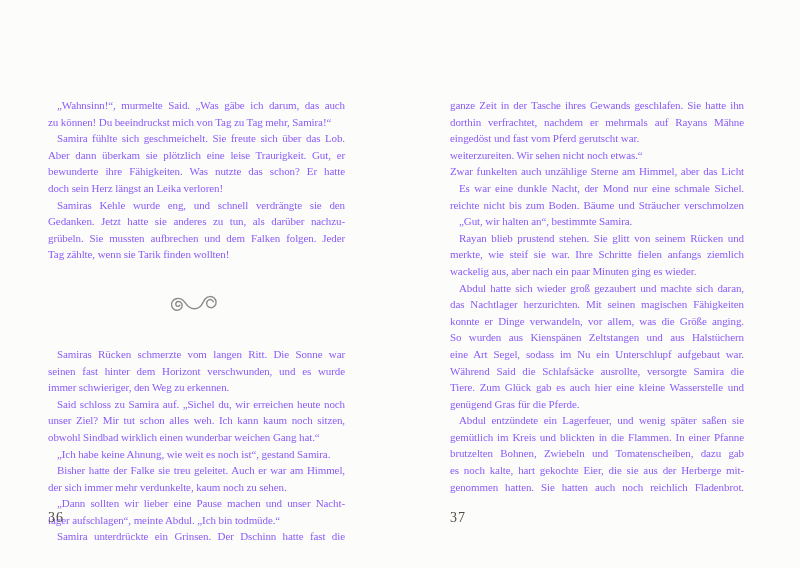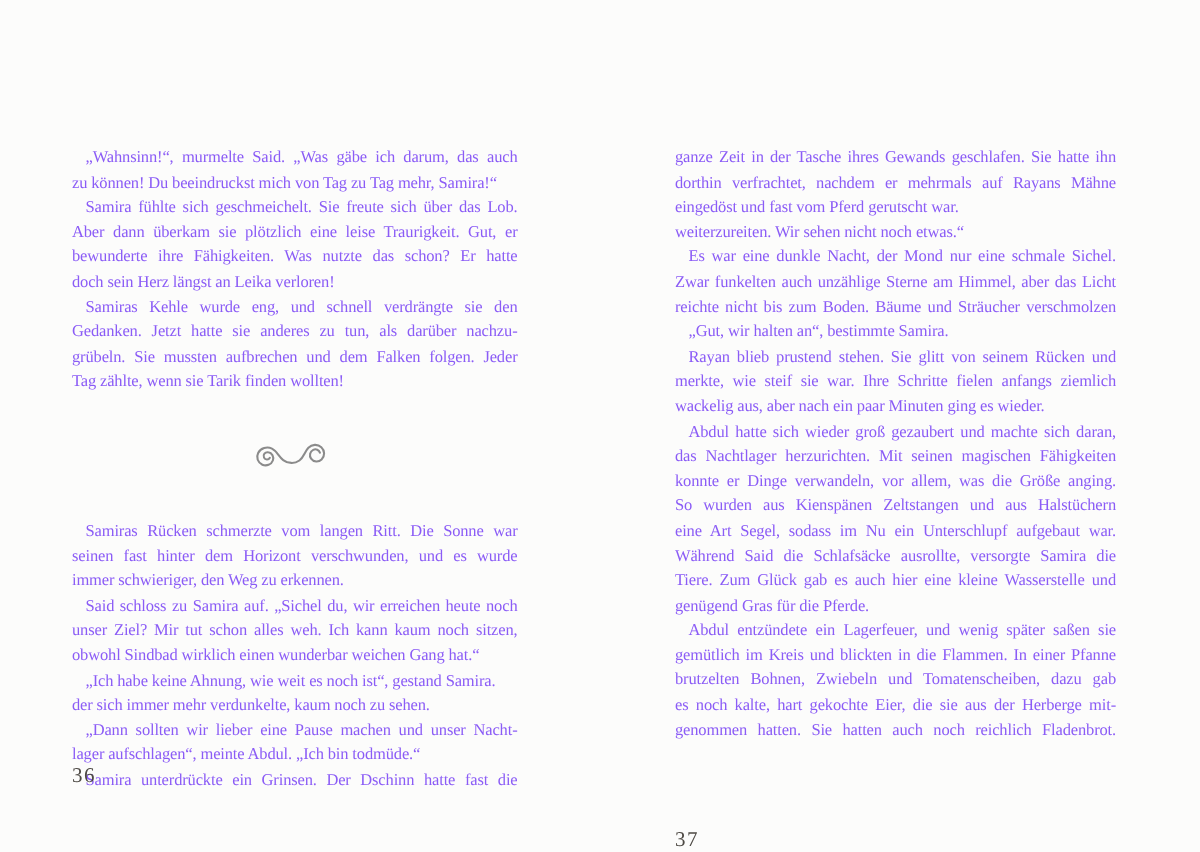--- a/index.html
+++ b/index.html
@@ -58,21 +58,21 @@
     position: absolute;
     top: 510px;
     height: 16px;
     line-height: 16px;
     text-align: left;
     font-size: 14px;
     letter-spacing: 1px;
     color: #4e4a45;
   }
   #left-page  .page-number { left: 48px; width: 297px; }
-  #right-page .page-number { left: 50px; width: 294px; margin-top: 43px; }
+  #right-page .page-number { left: 50px; width: 294px; }
 </style>
 </head>
 <body>
 
 <div class="page" id="left-page">
   <div class="text-column" id="left-text-column">
       <div class="line ind">„Wahnsinn!“, murmelte Said. „Was gäbe ich darum, das auch</div>
       <div class="line end">zu können! Du beeindruckst mich von Tag zu Tag mehr, Samira!“</div>
       <div class="line ind">Samira fühlte sich geschmeichelt. Sie freute sich über das Lob.</div>
       <div class="line">Aber dann überkam sie plötzlich eine leise Traurigkeit. Gut, er</div>
@@ -101,36 +101,37 @@
              c 1.8 -0.9 4.0 0 4.5 1.9" fill="none" stroke="#8b8b8b" stroke-width="1.4" stroke-linecap="round" stroke-linejoin="round"></path>
   </svg>
 </div>
       <div class="line ind">Samiras Rücken schmerzte vom langen Ritt. Die Sonne war</div>
       <div class="line">seinen fast hinter dem Horizont verschwunden, und es wurde</div>
       <div class="line end">immer schwieriger, den Weg zu erkennen.</div>
       <div class="line ind">Said schloss zu Samira auf. „Sichel du, wir erreichen heute noch</div>
       <div class="line">unser Ziel? Mir tut schon alles weh. Ich kann kaum noch sitzen,</div>
       <div class="line end">obwohl Sindbad wirklich einen wunderbar weichen Gang hat.“</div>
       <div class="line ind end">„Ich habe keine Ahnung, wie weit es noch ist“, gestand Samira.</div>
+      <div class="line ind">Bisher hatte der Falke sie treu geleitet. Auch er war am Himmel,</div>
       <div class="line end">der sich immer mehr verdunkelte, kaum noch zu sehen.</div>
       <div class="line ind">„Dann sollten wir lieber eine Pause machen und unser Nacht-</div>
       <div class="line end">lager aufschlagen“, meinte Abdul. „Ich bin todmüde.“</div>
       <div class="line ind">Samira unterdrückte ein Grinsen. Der Dschinn hatte fast die</div>
     </div>
   <div class="page-number">36</div>
 </div>
 
 <div class="page" id="right-page">
   <div class="text-column" id="right-text-column">
       <div class="line">ganze Zeit in der Tasche ihres Gewands geschlafen. Sie hatte ihn</div>
       <div class="line">dorthin verfrachtet, nachdem er mehrmals auf Rayans Mähne</div>
       <div class="line end">eingedöst und fast vom Pferd gerutscht war.</div>
       <div class="line end">weiterzureiten. Wir sehen nicht noch etwas.“</div>
+      <div class="line">Zwar funkelten auch unzählige Sterne am Himmel, aber das Licht</div>
       <div class="line ind">Es war eine dunkle Nacht, der Mond nur eine schmale Sichel.</div>
-      <div class="line">Zwar funkelten auch unzählige Sterne am Himmel, aber das Licht</div>
       <div class="line">reichte nicht bis zum Boden. Bäume und Sträucher verschmolzen</div>
       <div class="line ind end">„Gut, wir halten an“, bestimmte Samira.</div>
       <div class="line ind">Rayan blieb prustend stehen. Sie glitt von seinem Rücken und</div>
       <div class="line">merkte, wie steif sie war. Ihre Schritte fielen anfangs ziemlich</div>
       <div class="line end">wackelig aus, aber nach ein paar Minuten ging es wieder.</div>
       <div class="line ind">Abdul hatte sich wieder groß gezaubert und machte sich daran,</div>
       <div class="line">das Nachtlager herzurichten. Mit seinen magischen Fähigkeiten</div>
       <div class="line">konnte er Dinge verwandeln, vor allem, was die Größe anging.</div>
       <div class="line">So wurden aus Kienspänen Zeltstangen und aus Halstüchern</div>
       <div class="line">eine Art Segel, sodass im Nu ein Unterschlupf aufgebaut war.</div>

